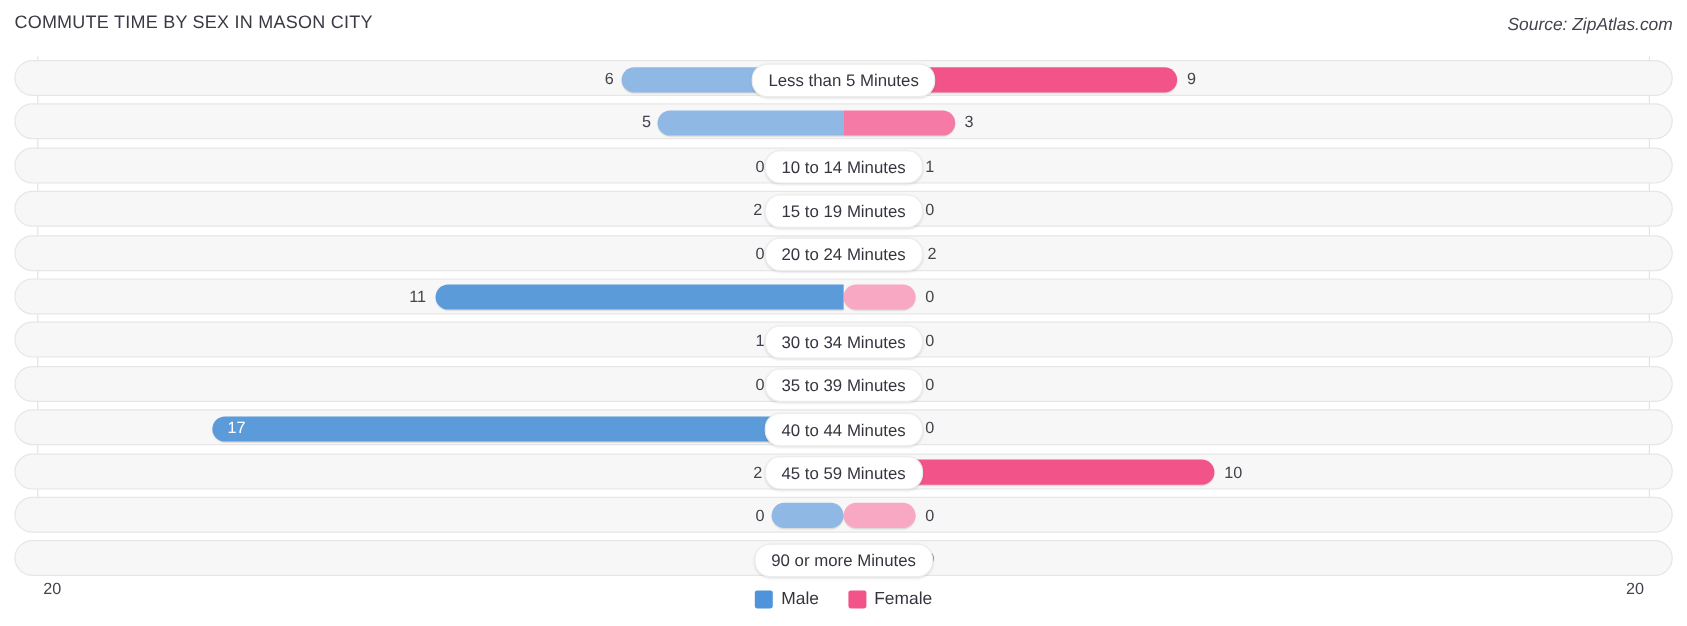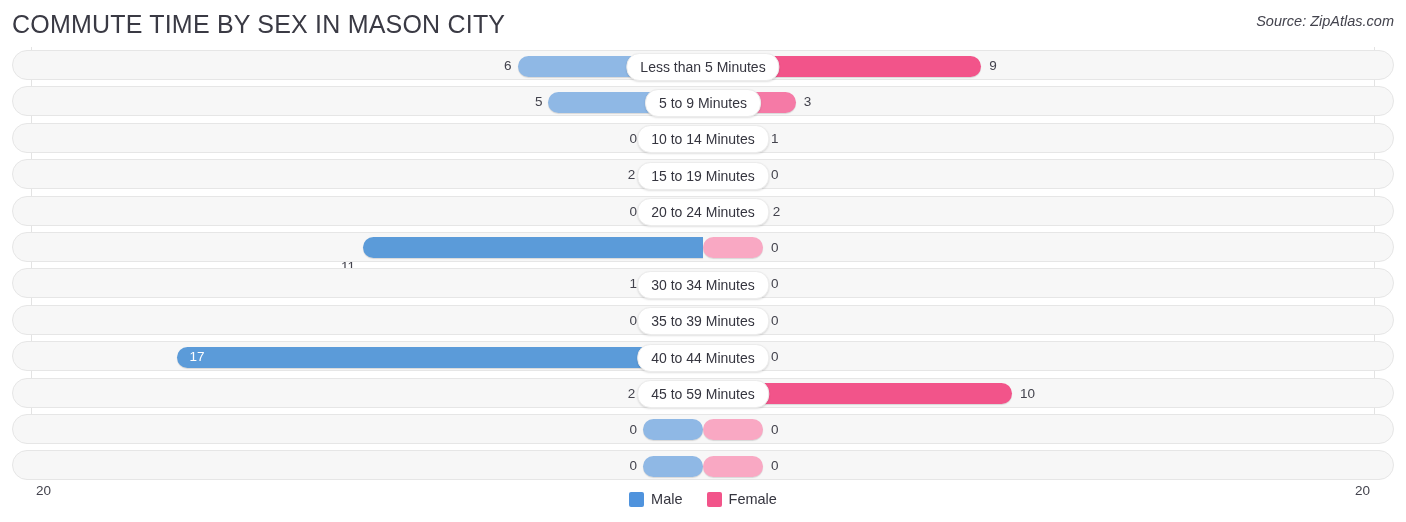--- a/index.html
+++ b/index.html
@@ -3,21 +3,21 @@
 <meta charset="utf-8">
 <style>
   html,body{margin:0;padding:0;}
   body{
     width:1406px;height:522px;background:#ffffff;
     font-family:"Liberation Sans","DejaVu Sans",sans-serif;
     color:#3c3c46;overflow:hidden;position:relative;
   }
   .chart-title{
     position:absolute;left:12px;top:10px;
-    font-size:25px;letter-spacing:.2px;color:#3a3a44;font-weight:400;
+    font-size:15px;letter-spacing:.2px;color:#3a3a44;font-weight:400;
     white-space:nowrap;
   }
   .chart-source{
     position:absolute;right:12px;top:13px;
     font-size:14.5px;font-style:italic;color:#43434d;white-space:nowrap;
   }
   .plot{
     position:absolute;left:0;top:47px;width:1406px;height:437px;
   }
   .gridline{
@@ -92,21 +92,20 @@
           <div class="cat-label">Less than 5 Minutes</div>
         </div>
       </div>
       <div class="row">
         <div class="track"></div>
         <div class="bars">
           <div class="bar male" title="Male: 5" style="left: 548.44px; width: 154.56px; background: rgb(143, 184, 229);"></div>
           <span class="val" style="left: 526.44px; text-align: right; width: 16px;">5</span>
           <div class="bar female" title="Female: 3" style="left: 703px; width: 92.736px; background: rgb(245, 122, 166);"></div>
           <span class="val" style="left: 803.736px;">3</span>
-          <div class="cat-label">5 to 9 Minutes</div>
         </div>
       </div>
       <div class="row">
         <div class="track"></div>
         <div class="bars">
           <div class="bar male rounded" title="Male: 0" style="left: 643px; width: 60px; background: rgb(143, 184, 229);"></div>
           <span class="val" style="left: 621px; text-align: right; width: 16px;">0</span>
           <div class="bar female" title="Female: 1" style="left: 703px; width: 60px; background: rgb(245, 122, 166);"></div>
           <span class="val" style="left: 771px;">1</span>
           <div class="cat-label">10 to 14 Minutes</div>
@@ -129,21 +128,21 @@
           <span class="val" style="left: 621px; text-align: right; width: 16px;">0</span>
           <div class="bar female" title="Female: 2" style="left: 703px; width: 61.824px; background: rgb(245, 122, 166);"></div>
           <span class="val" style="left: 772.824px;">2</span>
           <div class="cat-label">20 to 24 Minutes</div>
         </div>
       </div>
       <div class="row">
         <div class="track"></div>
         <div class="bars">
           <div class="bar male" title="Male: 11" style="left: 362.968px; width: 340.032px; background: rgb(91, 155, 217);"></div>
-          <span class="val" style="left: 340.968px; text-align: left; width: 16px; margin-top: 19px;">11</span>
+          <span class="val" style="left: 340.968px; text-align: left; width: 16px;">11</span>
           <div class="bar female rounded" title="Female: 0" style="left: 703px; width: 60px; background: rgb(249, 168, 195);"></div>
           <span class="val" style="left: 771px;">0</span>
         </div>
       </div>
       <div class="row">
         <div class="track"></div>
         <div class="bars">
           <div class="bar male" title="Male: 1" style="left: 643px; width: 60px; background: rgb(143, 184, 229);"></div>
           <span class="val" style="left: 621px; text-align: right; width: 16px;">1</span>
           <div class="bar female rounded" title="Female: 0" style="left: 703px; width: 60px; background: rgb(249, 168, 195);"></div>
@@ -190,20 +189,21 @@
           <span class="val" style="left: 771px;">0</span>
         </div>
       </div>
       <div class="row">
         <div class="track"></div>
         <div class="bars">
           <div class="bar male rounded" title="Male: 0" style="left: 643px; width: 60px; background: rgb(143, 184, 229);"></div>
           <span class="val" style="left: 621px; text-align: right; width: 16px;">0</span>
           <div class="bar female rounded" title="Female: 0" style="left: 703px; width: 60px; background: rgb(249, 168, 195);"></div>
           <span class="val" style="left: 771px;">0</span>
+          <div class="cat-label">90 or more Minutes</div>
         </div>
       </div>
     </div>
 
   <div class="axis">
     <span class="axis-left">20</span>
     <span class="axis-right">20</span>
   </div>
 </div>
 

